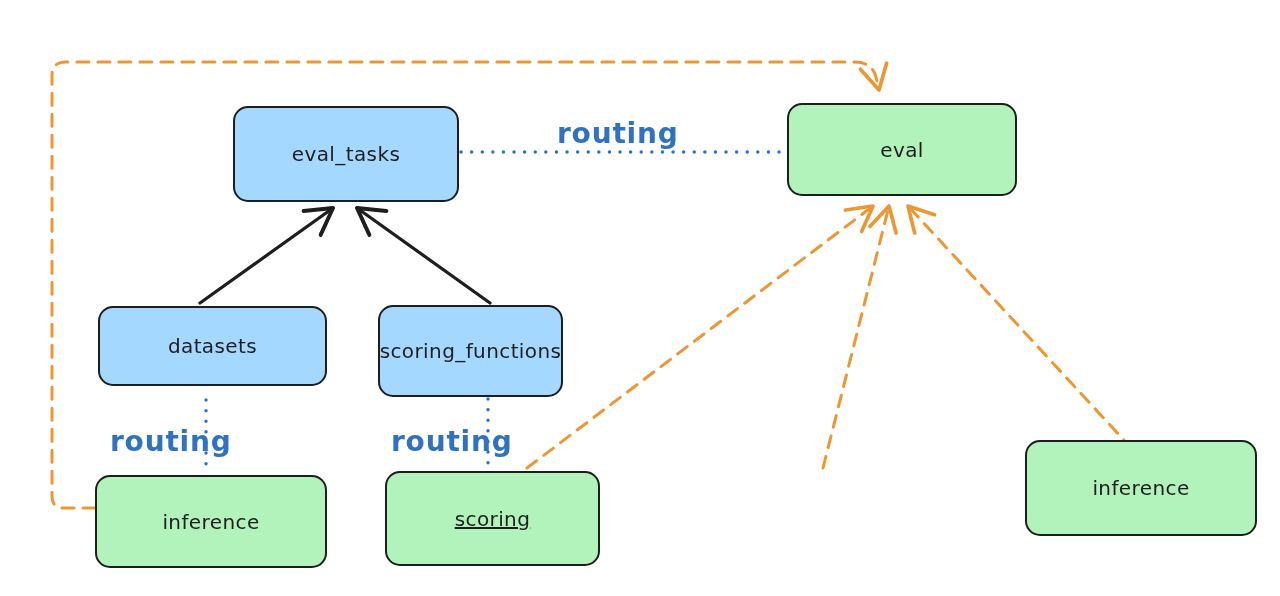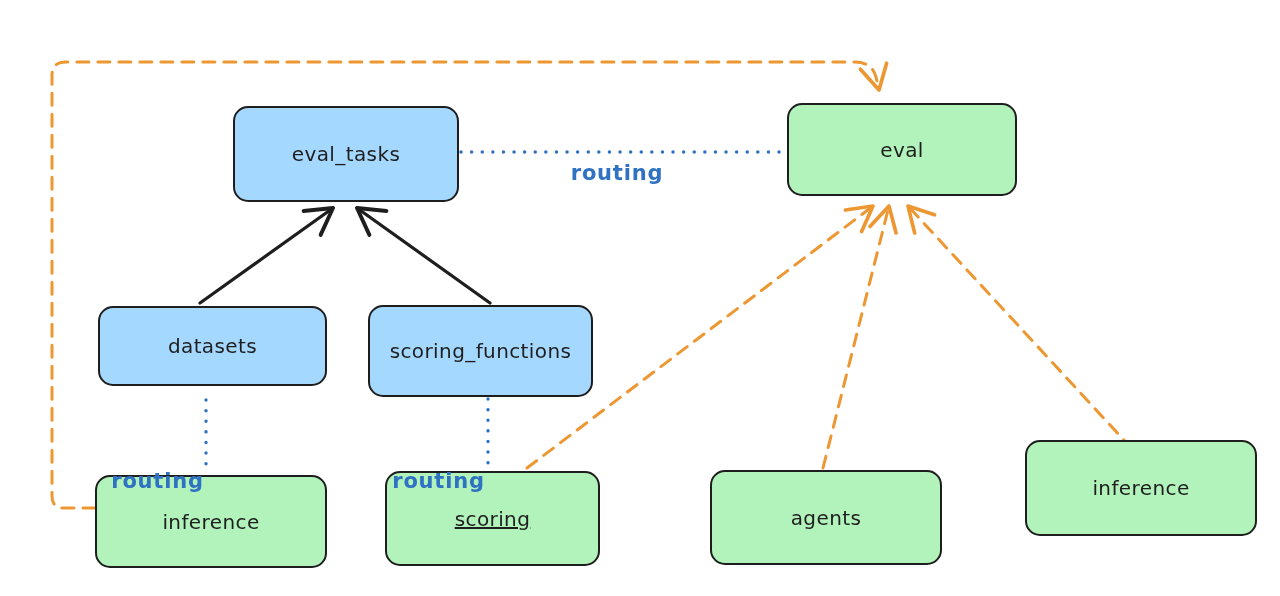--- a/index.html
+++ b/index.html
@@ -27,26 +27,25 @@
     font-size: 20px;
     color: var(--stroke, #1e1e1e);
     letter-spacing: 0.4px;
     white-space: nowrap;
   }
   .node.blue  { background: var(--blue-fill, #a5d8ff); }
   .node.green { background: var(--green-fill, #b2f2bb); }
   .edge-label {
     position: absolute;
     color: var(--routing-blue, #2f71c2);
-    font-size: 21px;
+    font-size: 28px;
     font-weight: 600;
     letter-spacing: 0.8px;
     text-align: center;
     white-space: nowrap;
-    margin-top: 44px;
   }
 </style>
 </head>
 <body>
 
 <div class="canvas" style="--bg: #ffffff; --stroke: #1e1e1e; --blue-fill: #a5d8ff; --green-fill: #b2f2bb; --routing-blue: #2f71c2; --orange: #ed9733;">
 
   <svg class="edges-svg" viewBox="0 0 1280 596" xmlns="http://www.w3.org/2000/svg">
     <defs>
       <marker id="head-black" markerUnits="userSpaceOnUse" markerWidth="44" markerHeight="44" viewBox="-30 -18 36 36" refX="0" refY="0" orient="auto">
@@ -69,27 +68,26 @@
     <path d="M 823 468 L 889 206" fill="none" stroke="#ed9733" stroke-width="3" stroke-linecap="round" stroke-dasharray="12 9" marker-end="url(#head-orange)"></path>
     <path d="M 1146 464 L 908 206" fill="none" stroke="#ed9733" stroke-width="3" stroke-linecap="round" stroke-dasharray="12 9" marker-end="url(#head-orange)"></path>
   </svg>
 
   <div class="node blue" style="left:233px; top:106px; width:226px; height:96px;">eval_tasks</div>
 
   <div class="node green" style="left:787px; top:103px; width:230px; height:93px;">eval</div>
 
   <div class="node blue" style="left:98px; top:306px; width:229px; height:80px;">datasets</div>
 
-  <div class="node blue" style="left:368px; top:305px; width:225px; height:92px;">scoring_functions</div>
+  <div class="node blue" style="left:378px; top:305px; width:185px; height:92px;">scoring_functions</div>
 
   <div class="node green" style="left:95px; top:475px; width:232px; height:93px;">inference</div>
 
   <div class="node green" style="left:385px; top:471px; width:215px; height:95px;text-decoration:underline;">scoring</div>
 
-  <div class="node green" style="left:710px; top:470px; width:232px; height:95px;">agents</div>
 
   <div class="node green" style="left:1025px; top:440px; width:232px; height:96px;">inference</div>
 
   <div class="edge-label" style="left:557px; top:117px; width:120px;">routing</div>
 
   <div class="edge-label" style="left:110px; top:425px; width:95px;">routing</div>
 
   <div class="edge-label" style="left:391px; top:425px; width:95px;">routing</div>
 
 </div>

